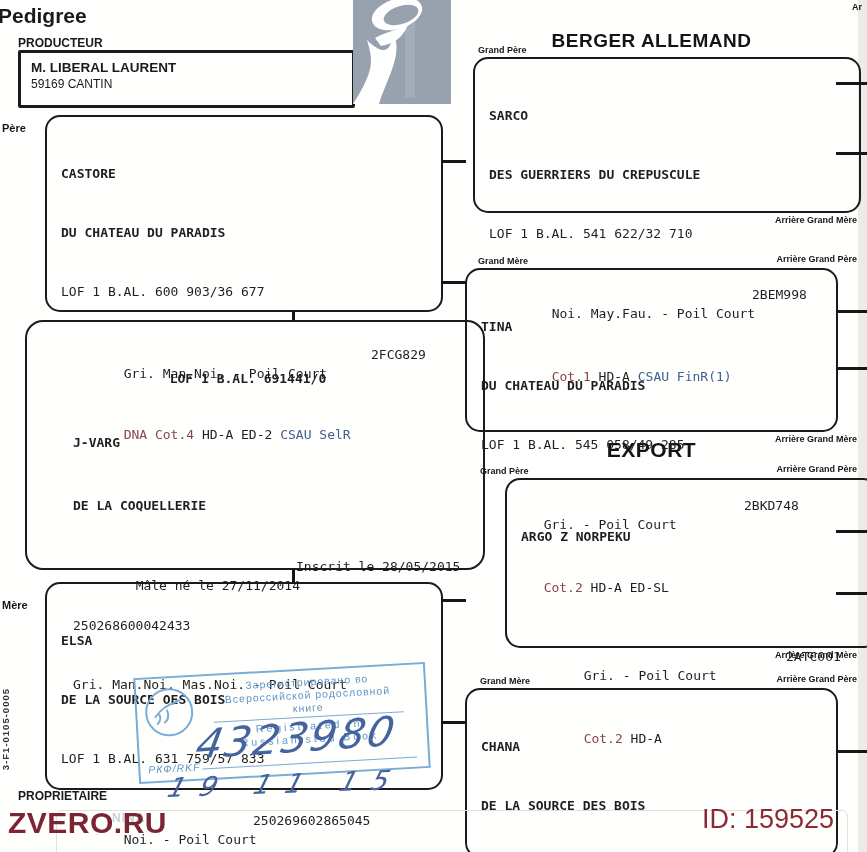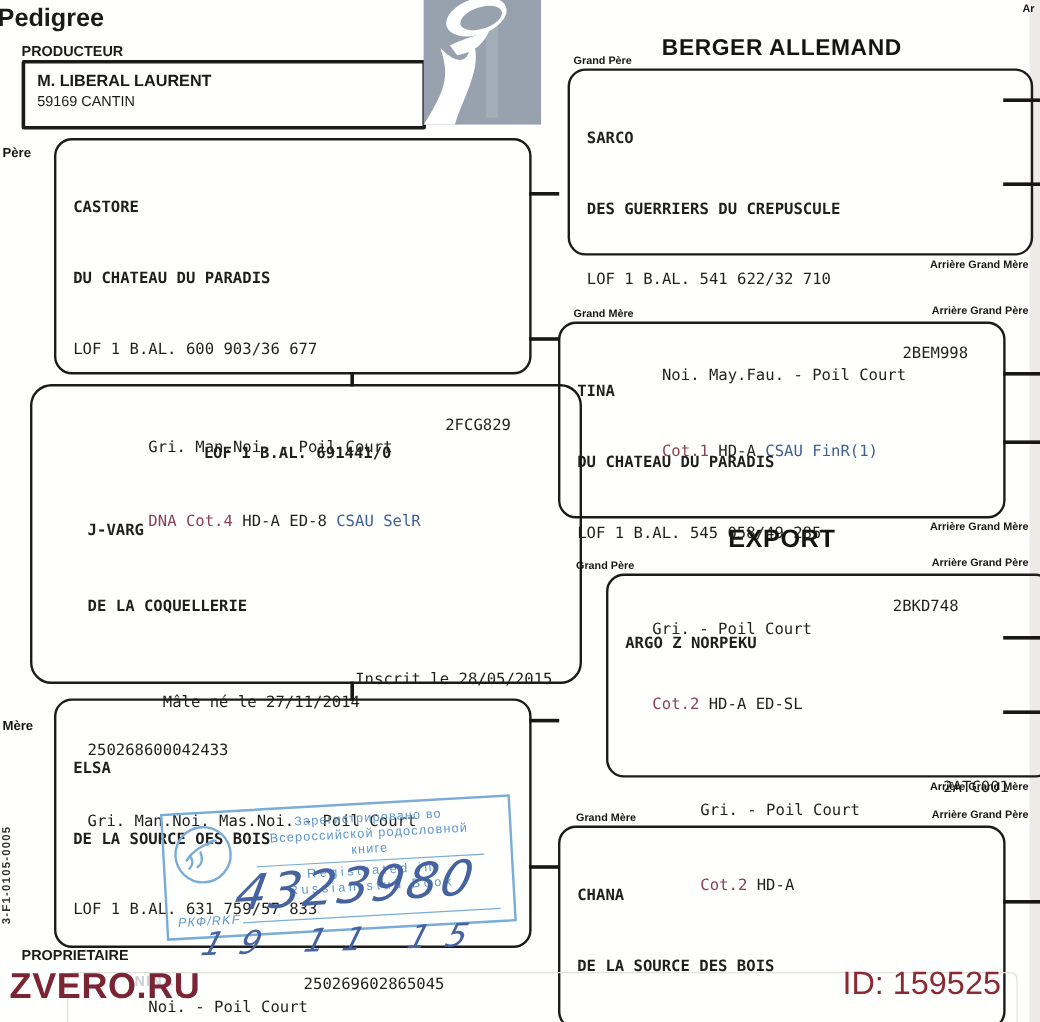--- a/index.html
+++ b/index.html
@@ -65,21 +65,21 @@
   <div class="box" style="left:45px;top:115px;width:398px;height:197px;">
     <div class="box-pad mono">
       <div class="line bold">CASTORE</div>
       <div class="line bold">DU CHATEAU DU PARADIS</div>
       <div class="line">LOF 1 B.AL. 600 903/36 677</div>
       <div class="line" style="margin-top:4px;">
         <span>Gri. Man.Noi. - Poil Court</span>
         <span class="reg" style="left:310px;">2FCG829</span>
       </div>
       <div class="line" style="margin-top:2px;">
-        <span class="red">DNA Cot.4</span><span> HD-A ED-8 </span><span class="blue">CSAU SelR</span>
+        <span class="red">DNA Cot.4</span><span> HD-A ED-2 </span><span class="blue">CSAU SelR</span>
       </div>
     </div>
   </div>
 
   <div class="box" style="left:25px;top:320px;width:460px;height:250px;border-radius:18px;padding-left:32px;">
     <div class="box-pad mono">
       <div class="line bold" style="text-align:center;padding-right:60px;">LOF 1 B.AL. 691441/0</div>
       <div class="line bold" style="margin-top:5px;">J-VARG</div>
       <div class="line bold" style="margin-top:4px;">DE LA COQUELLERIE</div>
       <div class="line" style="margin-top:2px;">

